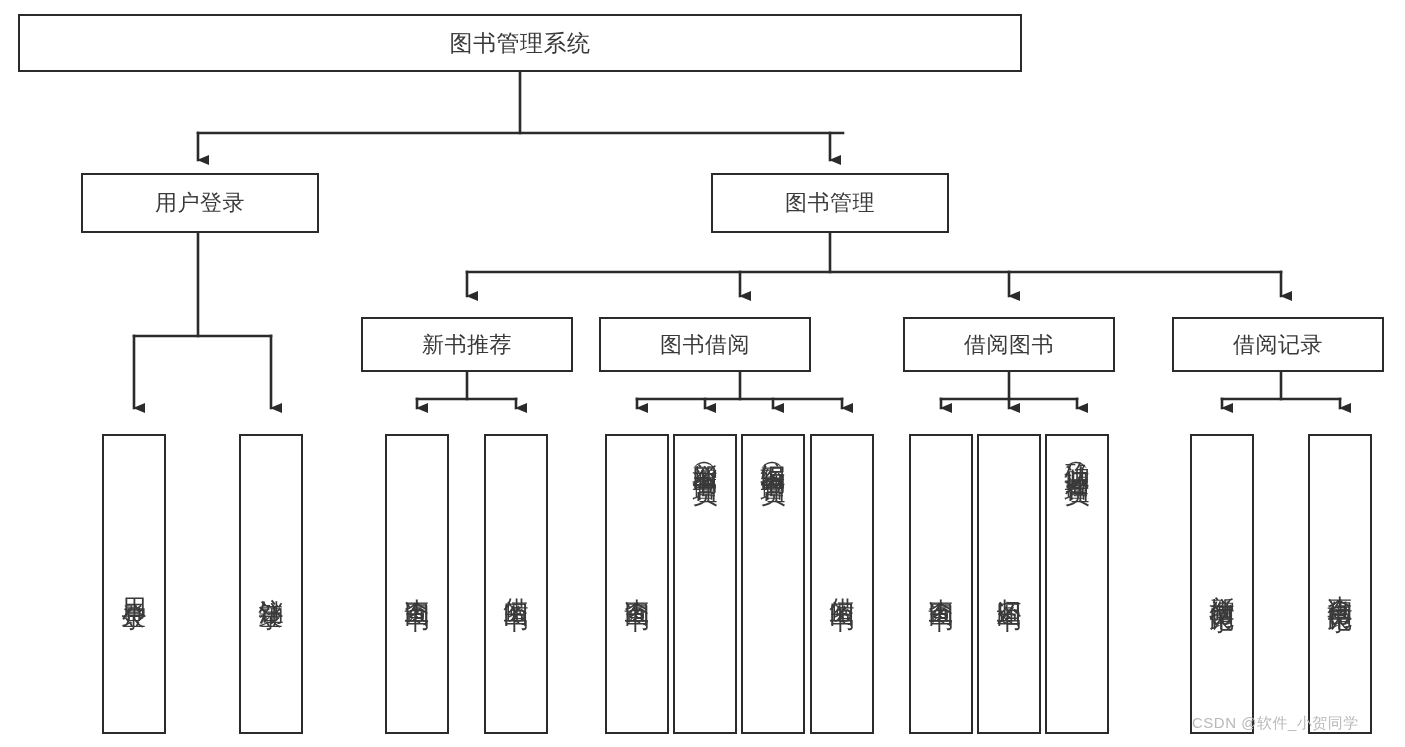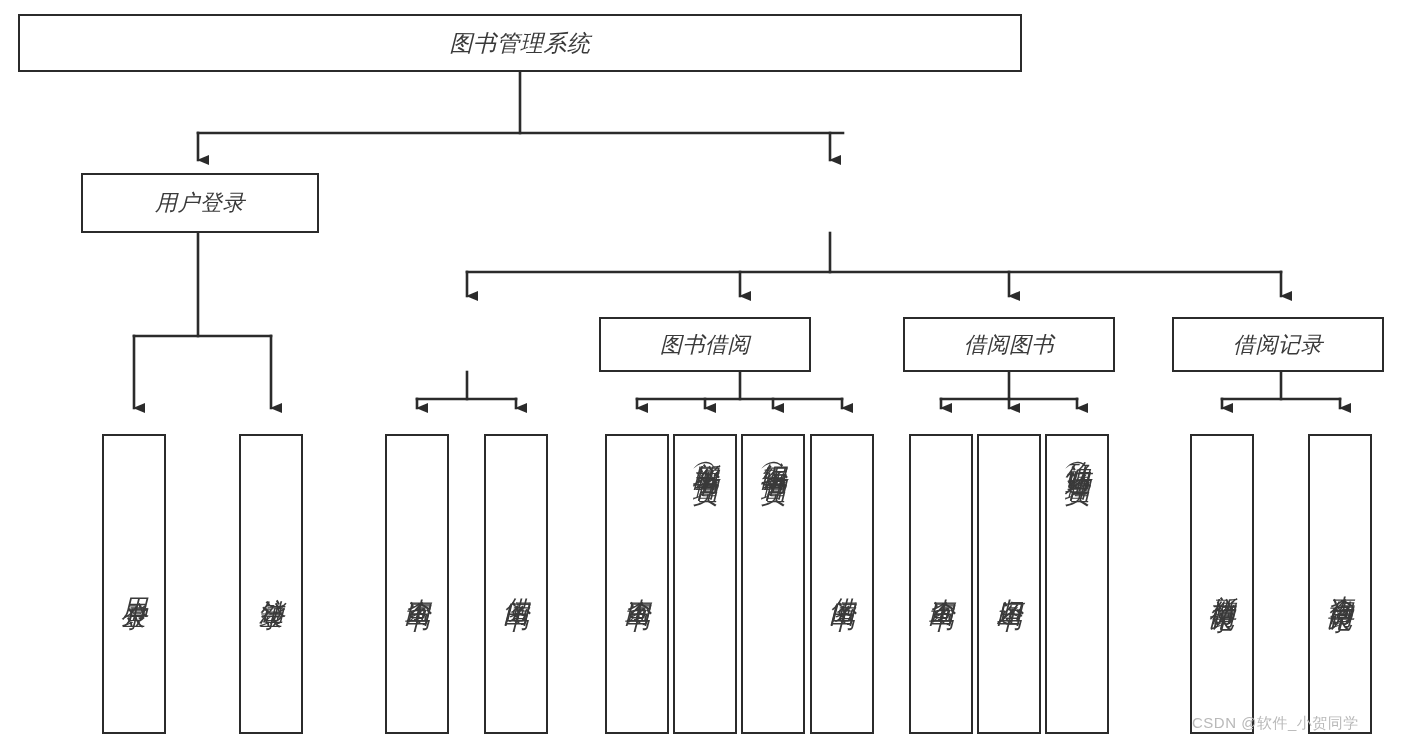--- a/index.html
+++ b/index.html
@@ -34,21 +34,20 @@
     align-items: center;
     justify-content: center;
     color: #3a3a3a;
   }
   .node .lbl {
     display: block;
     text-align: center;
     line-height: 1.05;
     letter-spacing: 0.5px;
     white-space: nowrap;
-    font-style: italic;
   }
   
   .node.h .lbl {
     font-size: 22px;
   }
   .node.root .lbl {
     font-size: 23px;
   }
   
   .node.v {
@@ -132,21 +131,27 @@
   </svg>
 
   <div class="node h root" style="left:18px; top:14px; width:1004px; height:58px;">
     <span class="lbl">图书管理系统</span>
   </div>
 
   <div class="node h" style="left:81px; top:173px; width:238px; height:60px;">
     <span class="lbl">用户登录</span>
   </div>
 
-
+  <div class="node h" style="left:711px; top:173px; width:238px; height:60px;">
+    <span class="lbl">图书管理</span>
+  </div>
+
+  <div class="node h" style="left:361px; top:317px; width:212px; height:55px;">
+    <span class="lbl">新书推荐</span>
+  </div>
 
   <div class="node h" style="left:599px; top:317px; width:212px; height:55px;">
     <span class="lbl">图书借阅</span>
   </div>
 
   <div class="node h" style="left:903px; top:317px; width:212px; height:55px;">
     <span class="lbl">借阅图书</span>
   </div>
 
   <div class="node h" style="left:1172px; top:317px; width:212px; height:55px;">

